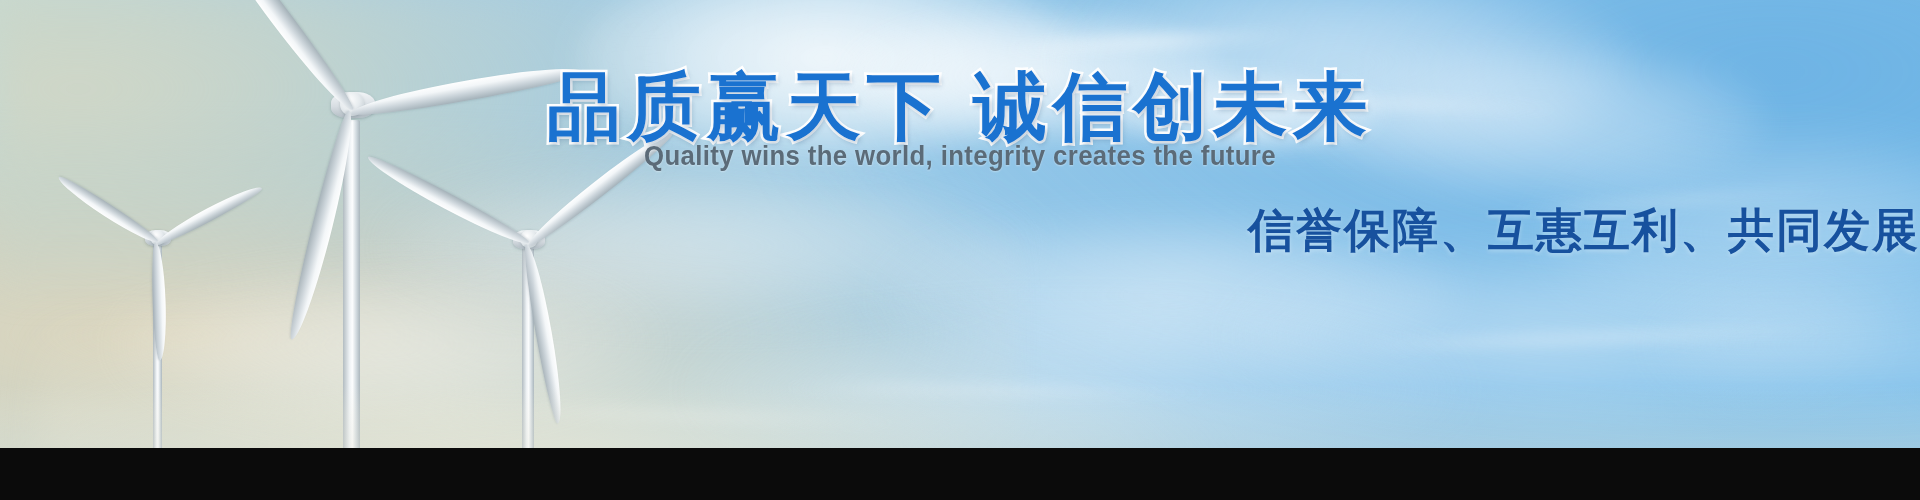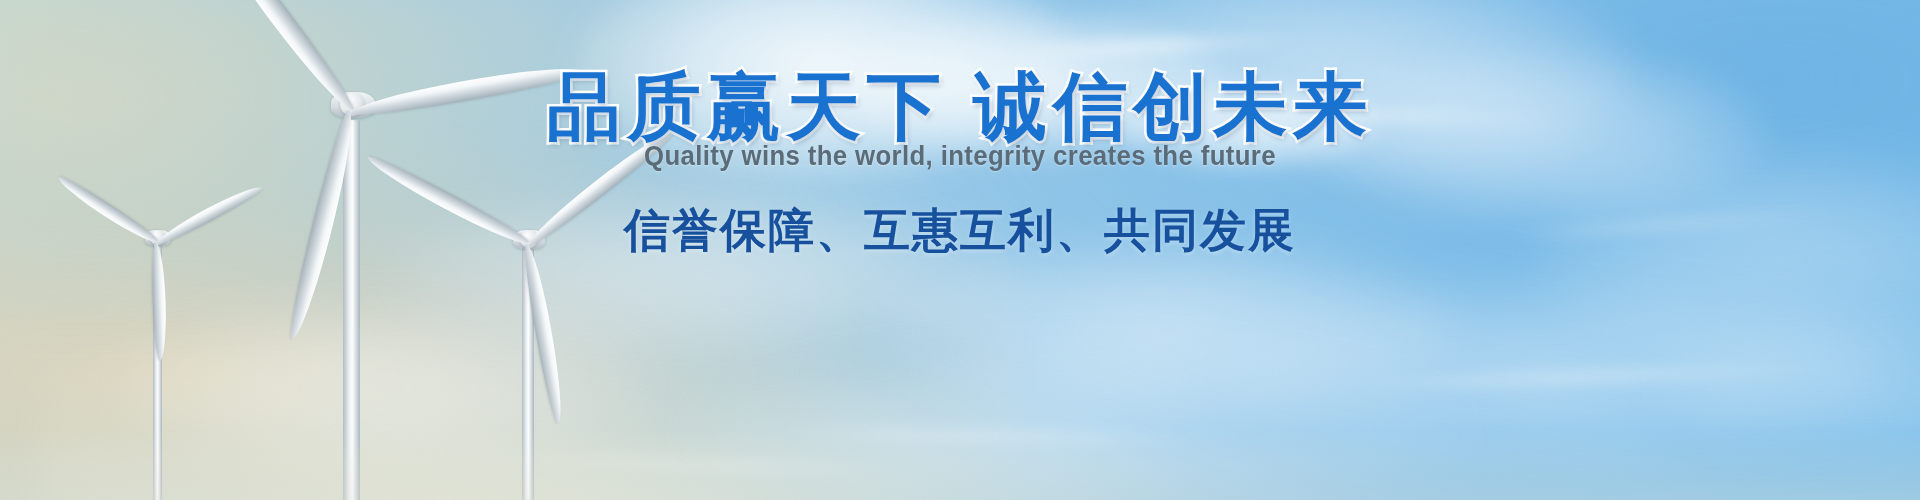--- a/index.html
+++ b/index.html
@@ -3,21 +3,21 @@
 <meta charset="utf-8">
 <style>
   html, body {
     margin: 0;
     padding: 0;
     background: #0b0b0b;
   }
   #banner {
     position: relative;
     width: 1920px;
-    height: 500px;
+    height: 448px;
     overflow: hidden;
     font-family: "Liberation Sans", "DejaVu Sans", sans-serif;
     user-select: none;
     text-decoration: underline;
   }
 
   
   .sky-base {
     position: absolute;
     inset: 0;
@@ -205,20 +205,21 @@
   .tagline {
     position: absolute;
     left: 0; right: 0;
     top: 200px;
     font-size: 46px;
     font-weight: 700;
     letter-spacing: 2px;
     color: #17519e;
     white-space: nowrap;
     text-shadow: 0 2px 4px rgba(255,255,255,0.30);
+    text-align: right;
   }
 
   
   .bottom-fade {
     position: absolute;
     left: 0; right: 0; bottom: 0;
     height: 14%;
     background: linear-gradient(180deg,
        rgba(236,236,222,0) 0%,
        rgba(236,234,218,0.18) 45%,

